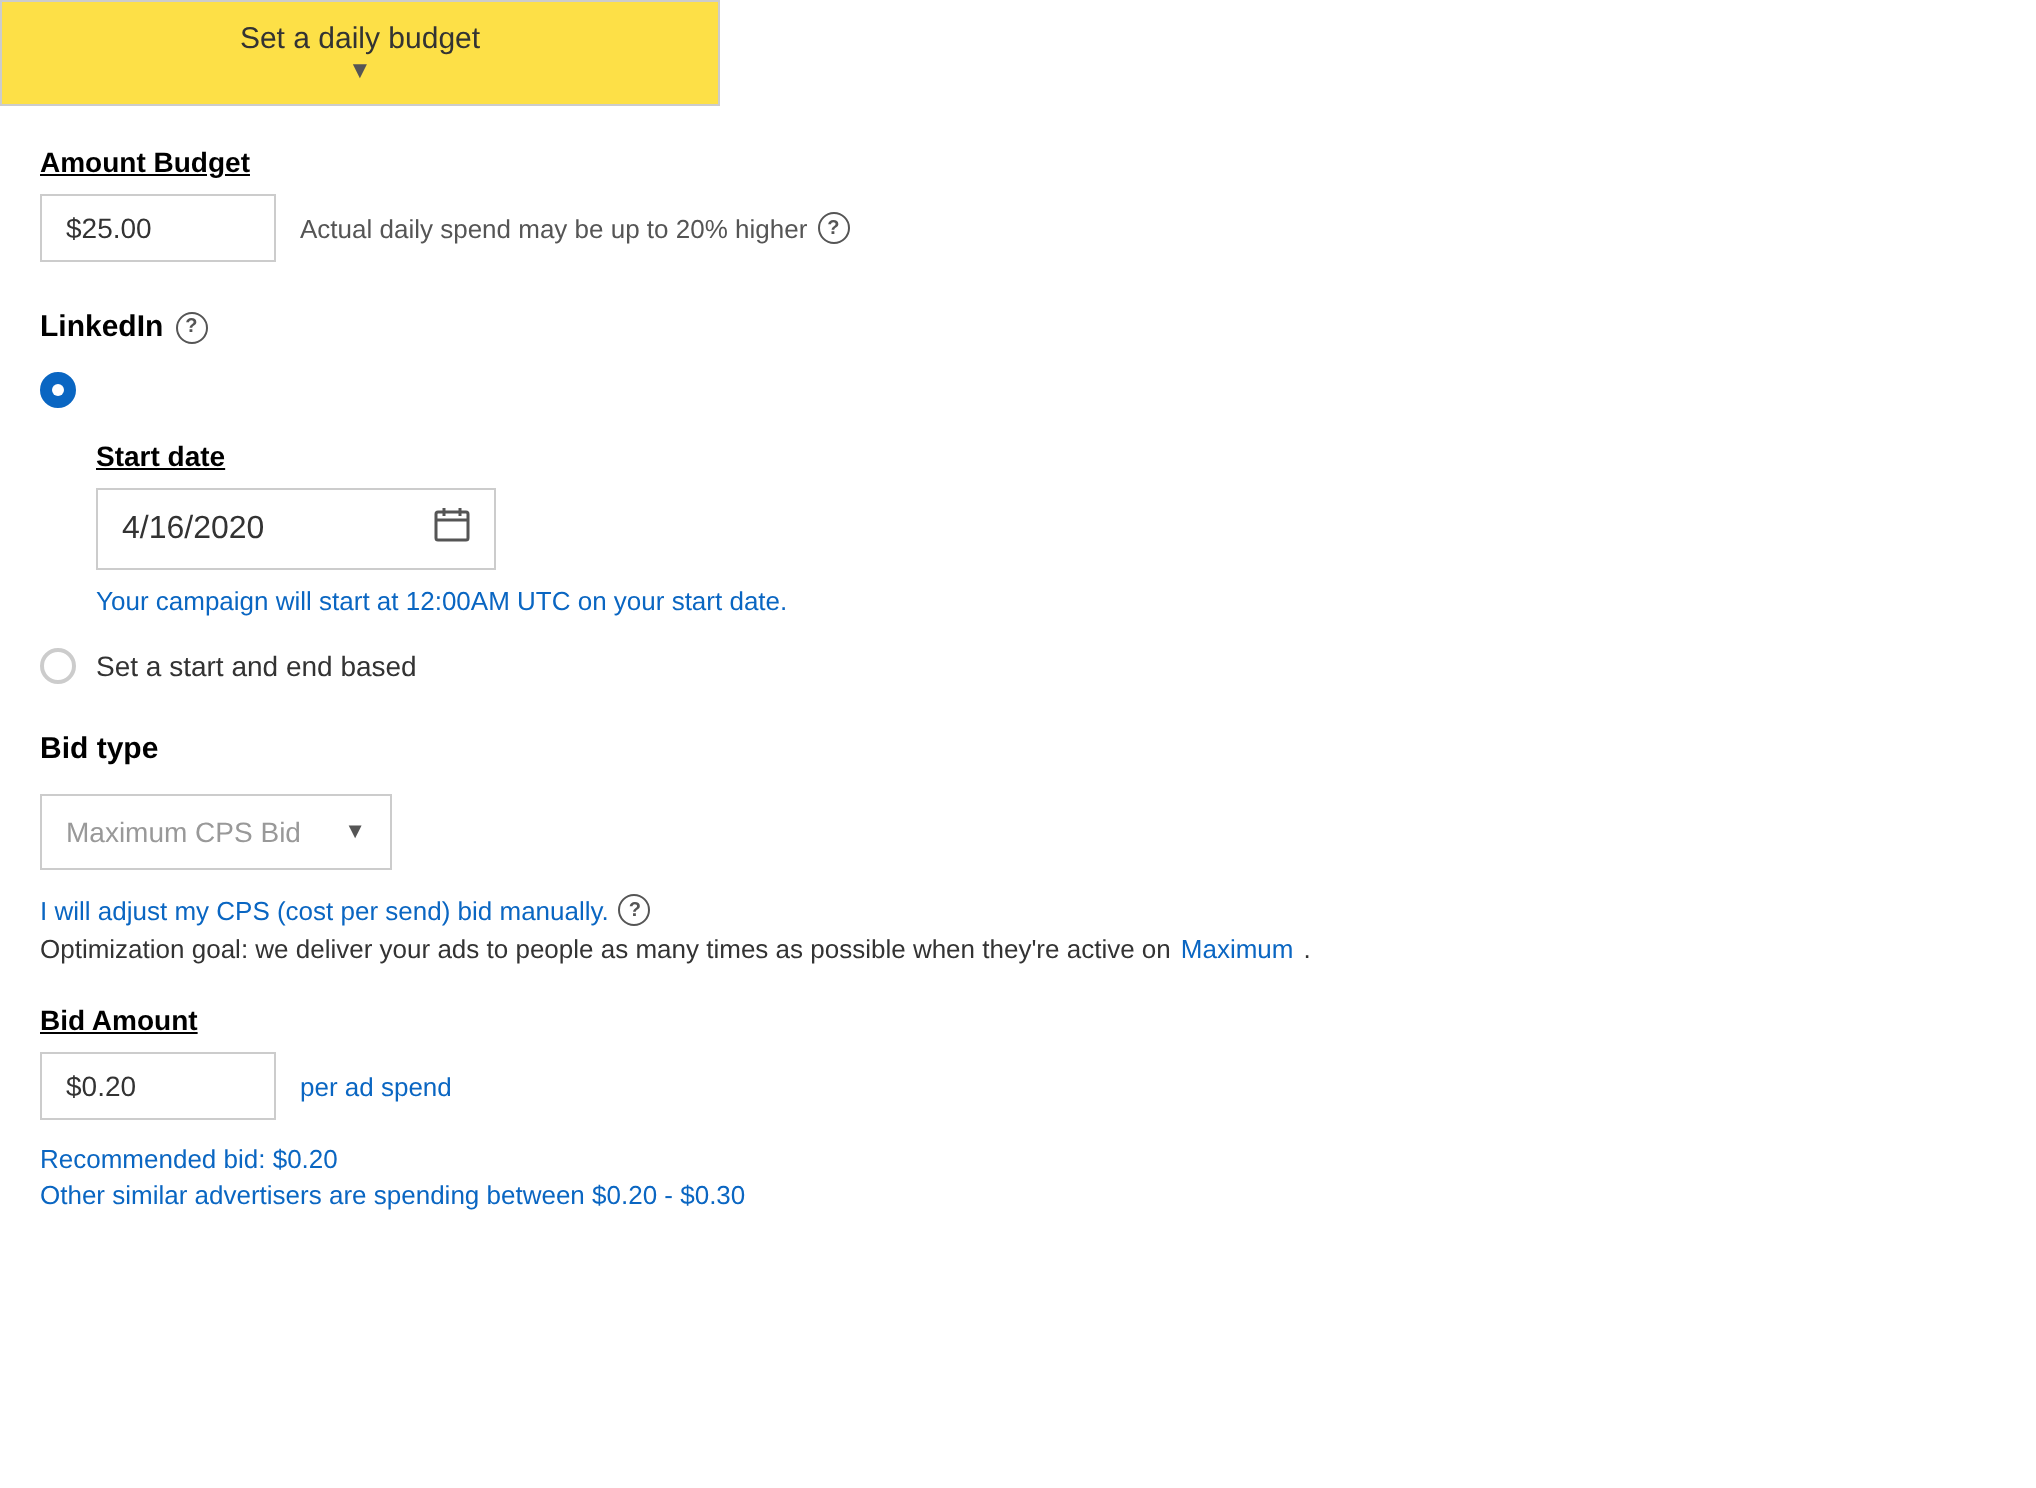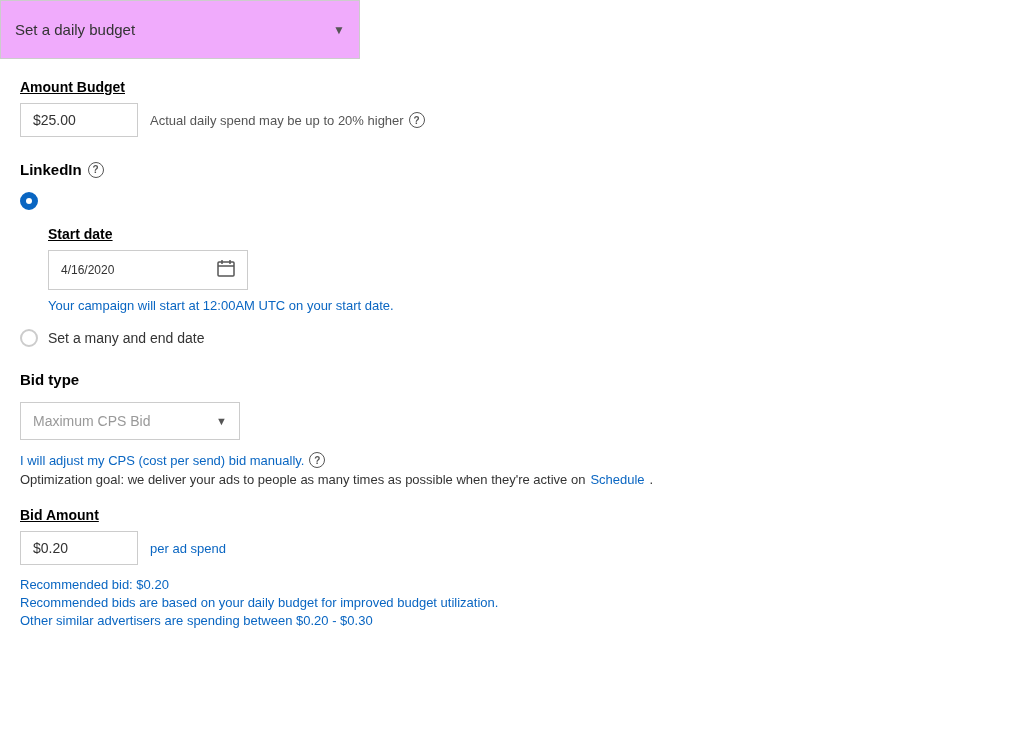--- a/index.html
+++ b/index.html
@@ -22,25 +22,26 @@
       padding: 0 0 20px 0;
       max-width: 700px;
     }
 
     
     .budget-dropdown {
       display: flex;
       align-items: center;
       justify-content: space-between;
       border: 1px solid #ccc;
-      padding: 20px 14px;
+      padding: 10px 14px;
       width: 360px;
       cursor: pointer;
-      background: #f0abfc;
+      background: #fde047;
       margin-bottom: 20px;
+      flex-direction: column;
     }
 
     .budget-dropdown-text {
       font-size: 15px;
       color: #333;
     }
 
     .dropdown-arrow {
       font-size: 12px;
       color: #555;
@@ -168,21 +169,21 @@
       display: flex;
       align-items: center;
       border: 1px solid #ccc;
       width: 200px;
       padding: 8px 12px;
       margin-bottom: 8px;
     }
 
     .date-input-text {
       flex: 1;
-      font-size: 12px;
+      font-size: 16px;
       color: #333;
     }
 
     .calendar-icon {
       color: #555;
       font-size: 16px;
       cursor: pointer;
     }
 
     .campaign-info-text {
@@ -194,21 +195,21 @@
     .bid-type-section {
       margin-bottom: 20px;
     }
 
     .select-dropdown {
       display: flex;
       align-items: center;
       justify-content: space-between;
       border: 1px solid #ccc;
       padding: 10px 12px;
-      width: 220px;
+      width: 176px;
       cursor: pointer;
       background: #fff;
       margin-bottom: 12px;
     }
 
     .select-text {
       font-size: 14px;
       color: #999;
     }
 
@@ -303,54 +304,53 @@
               <line x1="5" y1="1" x2="5" y2="5" stroke="#555" stroke-width="1.5"></line>
               <line x1="13" y1="1" x2="13" y2="5" stroke="#555" stroke-width="1.5"></line>
             </svg>
           </span>
         </div>
         <div class="campaign-info-text">Your campaign will start at 12:00AM UTC on your start date.</div>
       </div>
 
       <div class="radio-option">
         <div class="radio-circle"></div>
-        <span class="radio-label unselected">Set a many and end date</span>
+        <span class="radio-label unselected">Set a start and end based</span>
       </div>
     </div>
 
     <div class="bid-type-section">
       <div class="section-title">
         <span>Bid type</span>
       </div>
 
       <div class="select-dropdown">
         <span class="select-text">Maximum CPS Bid</span>
         <span class="select-arrow">▼</span>
       </div>
 
       <div class="bid-info-line blue">
         <span>I will adjust my CPS (cost per send) bid manually.</span>
         <span class="help-icon">?</span>
       </div>
 
       <div class="bid-info-line dark">
         <span>Optimization goal: we deliver your ads to people as many times as possible when they're active on </span>
-          <span class="linkedin-link">Schedule</span>
+          <span class="linkedin-link">Maximum</span>
           <span>.</span>
       </div>
     </div>
 
     <div class="bid-amount-section">
       <div class="field-label">Bid Amount</div>
       <div class="input-row">
         <input type="text" class="currency-input" value="$0.20" style="">
         <span class="per-ad-sent">per ad spend</span>
       </div>
 
       <div class="recommended-section">
         <div class="recommended-line blue">Recommended bid: $0.20</div>
-        <div class="recommended-line blue">Recommended bids are based on your daily budget for improved budget utilization.</div>
         <div class="recommended-line blue">Other similar advertisers are spending between $0.20 - $0.30</div>
       </div>
     </div>
 
   </div>
 </div>
 
 </body></html>

